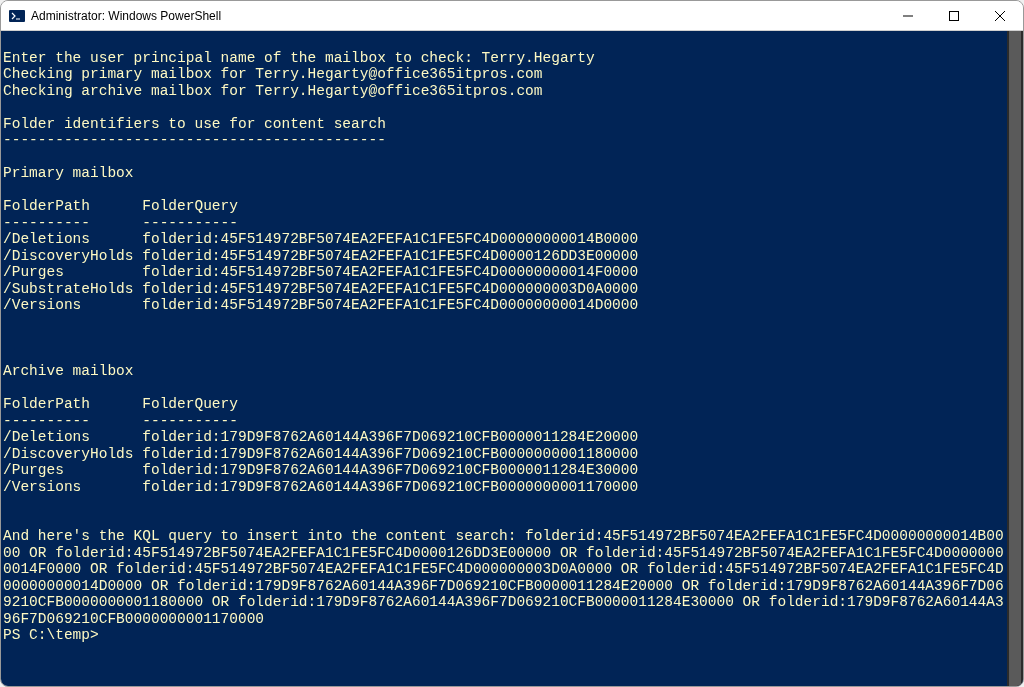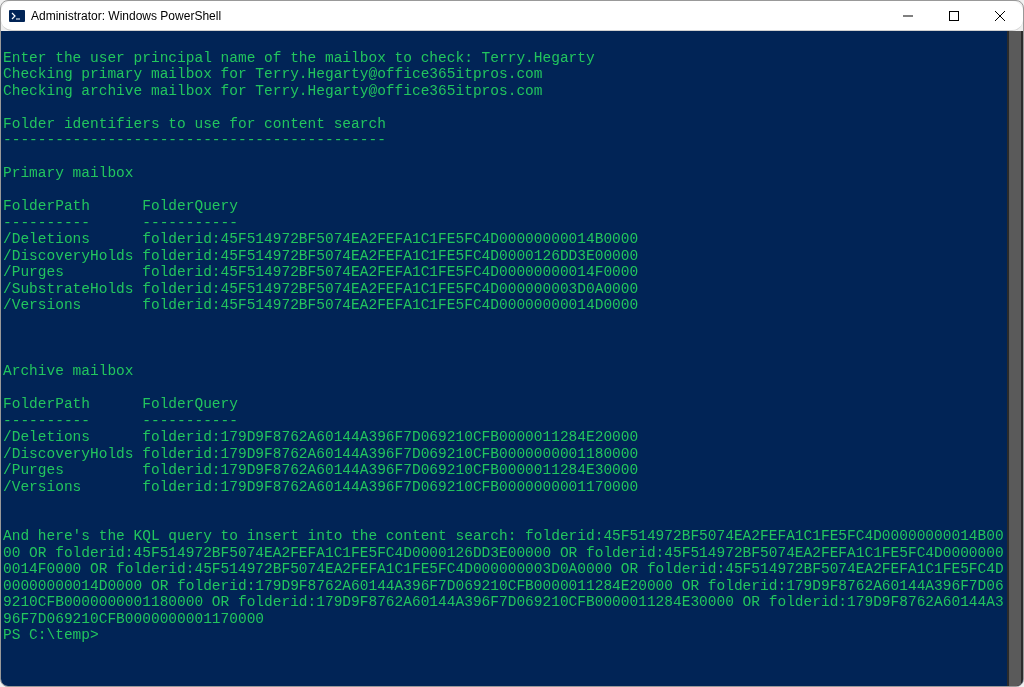--- a/index.html
+++ b/index.html
@@ -16,21 +16,20 @@
       border-radius: 8px;
       border: 1px solid #999;
     }
     .titlebar {
       height: 30px;
       background: #ffffff;
       display: flex;
       align-items: center;
       border-bottom: 1px solid #d0d0d0;
       user-select: none;
-      border-radius: 11px;
     }
     .titlebar-icon {
       width: 16px;
       height: 16px;
       margin: 0 6px 0 8px;
       display: flex;
       align-items: center;
       justify-content: center;
     }
     .titlebar-title {
@@ -48,21 +47,21 @@
       display: flex;
       align-items: center;
       justify-content: center;
       font-size: 10px;
       color: #000;
     }
     .terminal {
       width: 100%;
       height: calc(100% - 30px);
       background: #012456;
-      color: #22c55e;
+      color: #fef9c3;
       font-family: "Consolas", "Courier New", monospace;
       font-size: 14.5px;
       line-height: 16.5px;
       padding: 2px 0 0 2px;
       white-space: pre-wrap;
       word-break: break-all;
       overflow: auto;
       position: relative;
     }
     .scrollbar {

